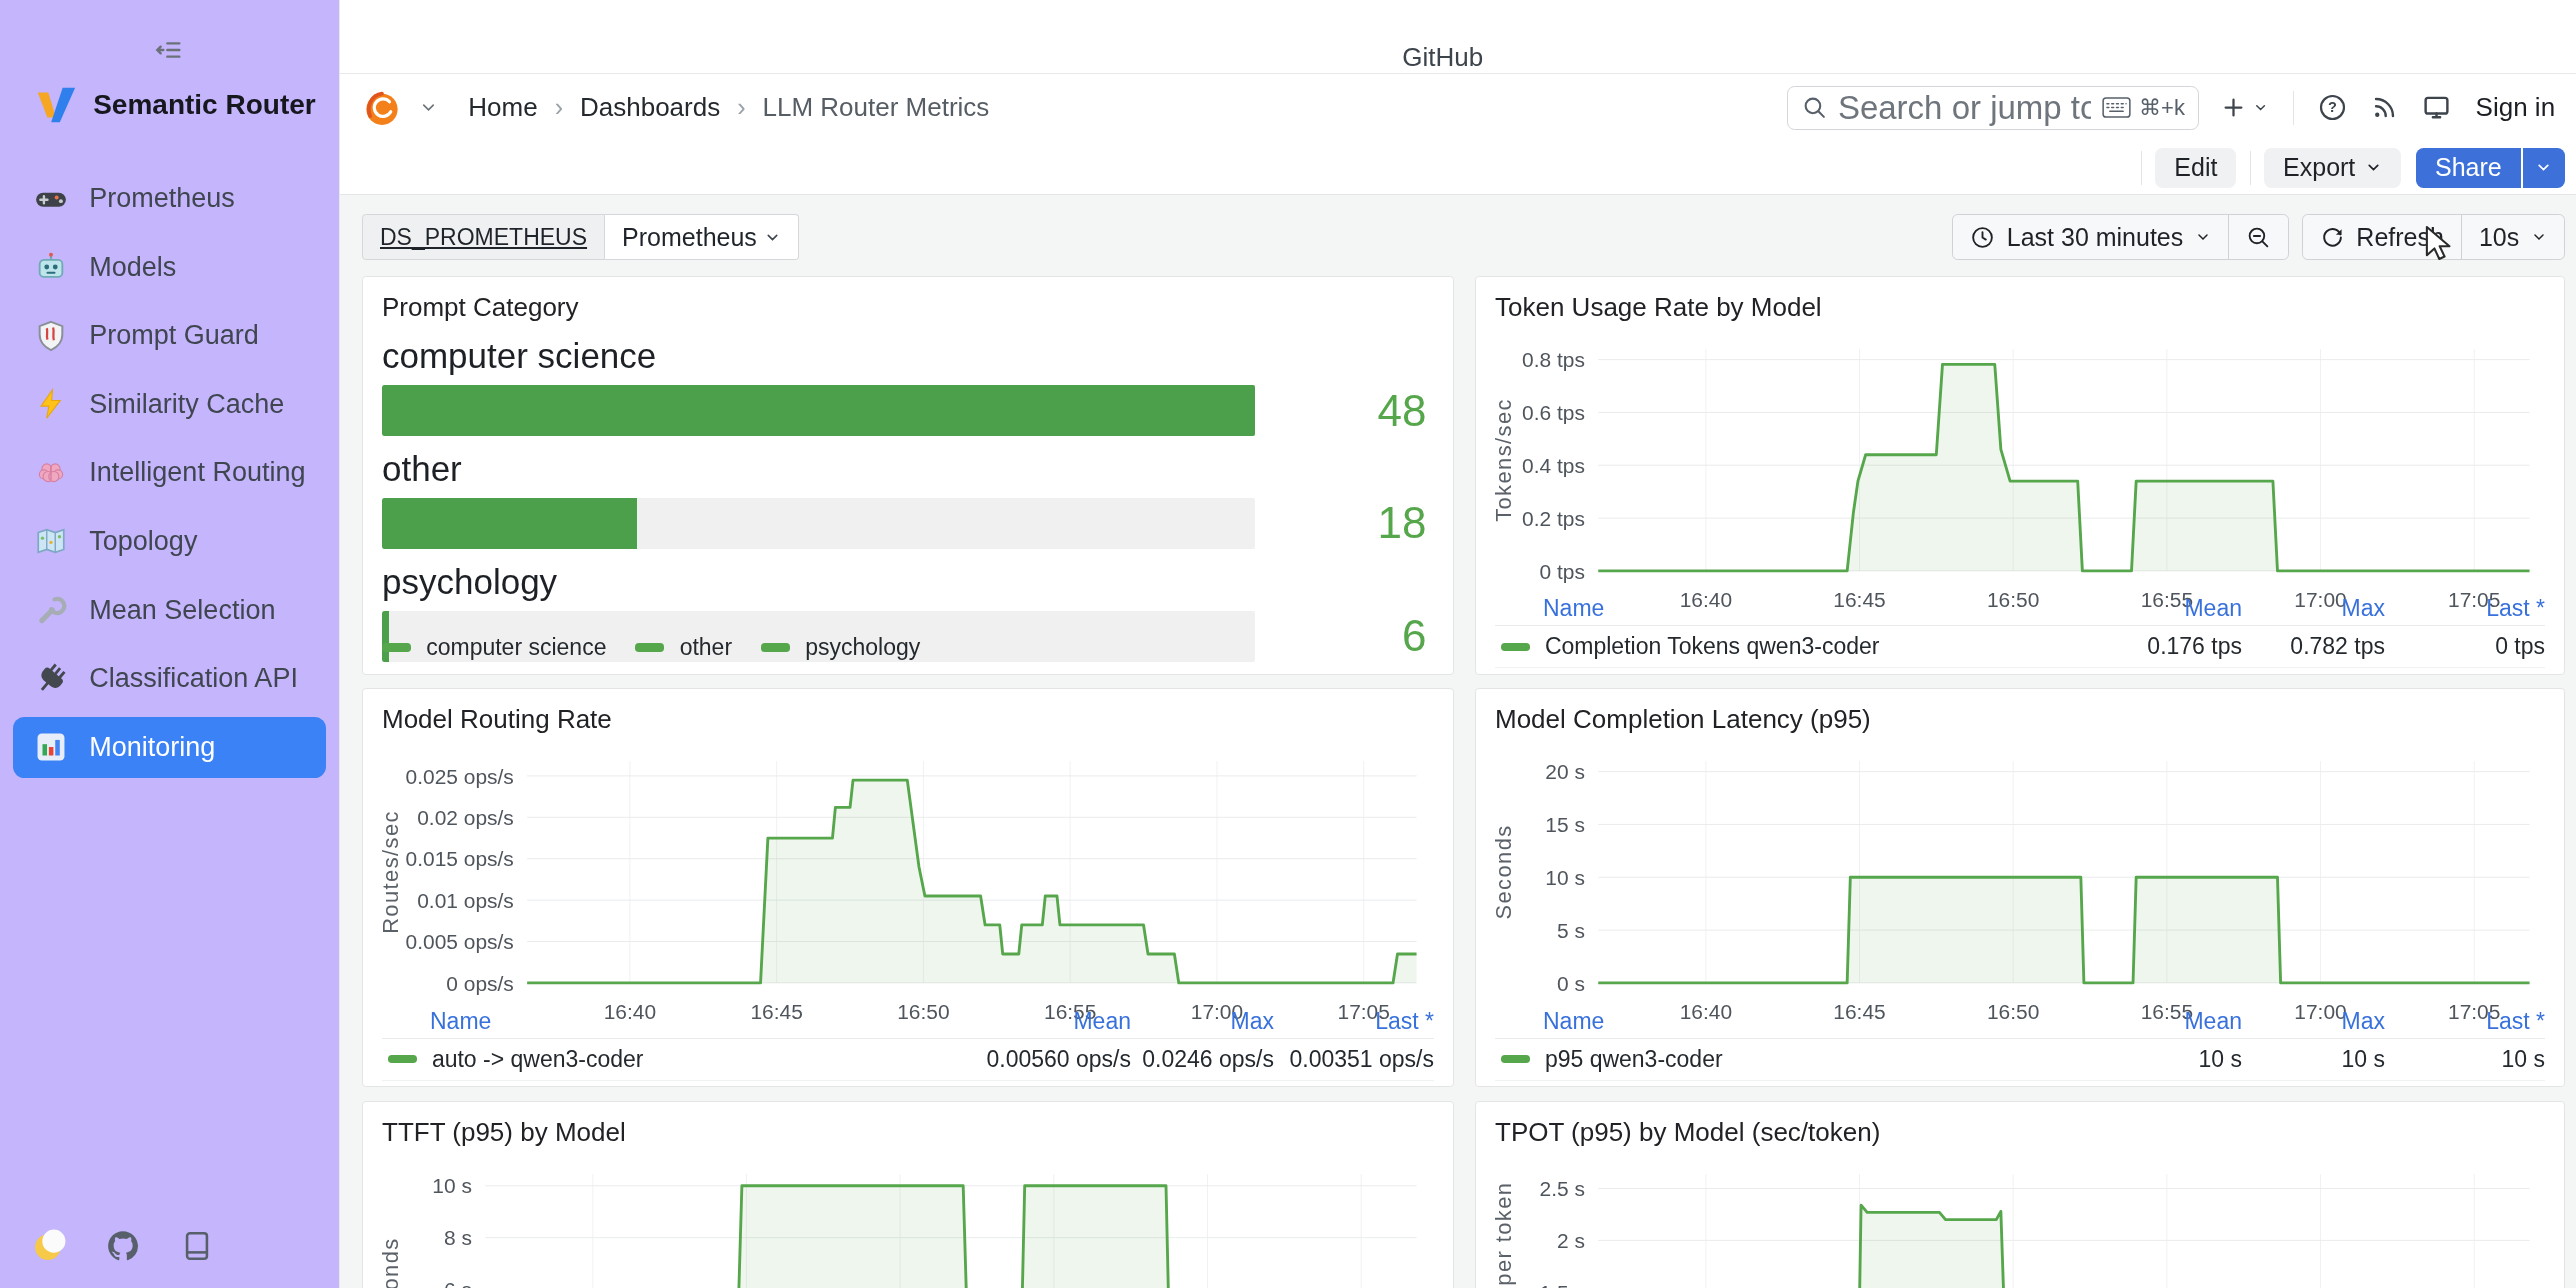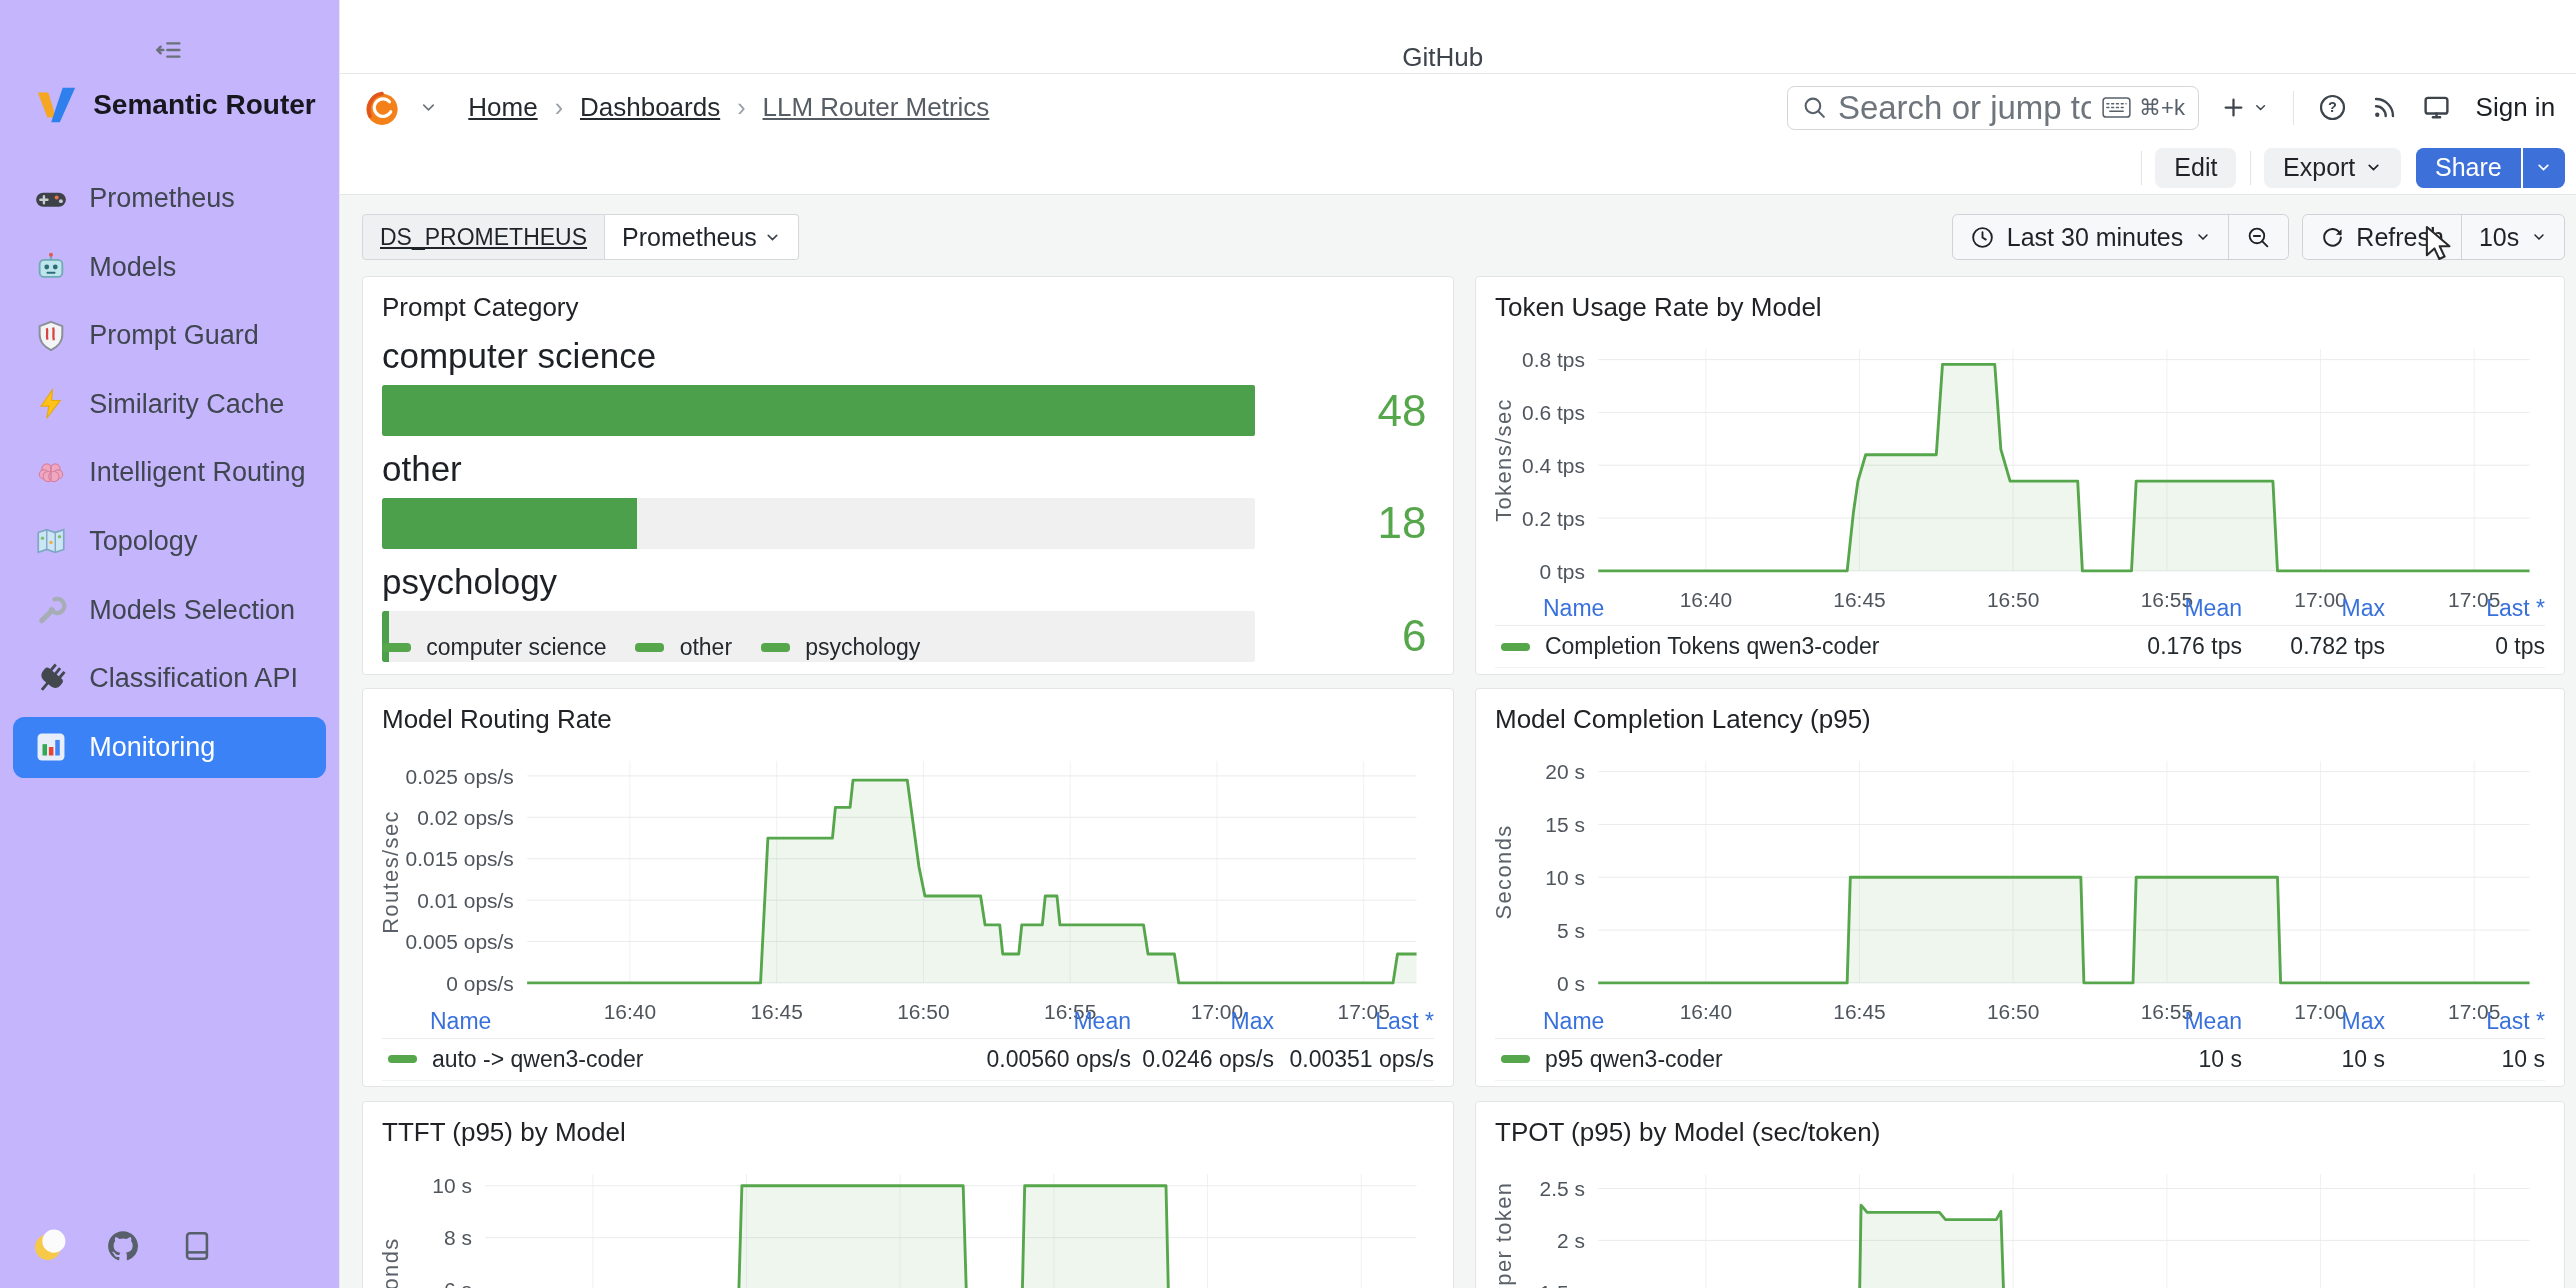--- a/index.html
+++ b/index.html
@@ -17,21 +17,21 @@
   .nav-item svg { flex:0 0 auto; }
   .side-foot { position:absolute; bottom:25px; left:32px; display:flex; align-items:center; gap:40px; }
   .side-foot svg { cursor:pointer; }
 
   
   .topbar { position:absolute; left:340px; right:0; top:0; height:74px; background:#FFFFFF; border-bottom:1px solid #E7E8EA; display:flex; align-items:center; justify-content:flex-end; gap:55px; padding-right:30.5px; z-index:10;flex-direction:column; }
   .toplink { font-size:26px; color:#3D444C; cursor:pointer; }
 
   .gnav { position:absolute; left:340px; right:0; top:74px; height:67px; background:#FFFFFF; display:flex; align-items:center; padding:0 11.4px 0 22px; z-index:10; }
   .crumbs { display:flex; align-items:center; gap:17px; flex:1; }
-  .crumb { font-size:26px; color:#24292E; cursor:pointer; white-space:nowrap;text-decoration:underline; }
+  .crumb { font-size:26px; color:#24292E; cursor:pointer; white-space:nowrap; }
   .crumb.current { color:#565D64; }
   .crumb-sep { color:#9AA1A8; font-size:25px; }
   .searchbox { width:412px; height:44px; border:1px solid #D3D5D8; border-radius:7.6px; display:flex; align-items:center; padding:0 13.3px; gap:11.4px; background:#FFFFFF; cursor:text; }
   .searchbox .ph { flex:1; font-size:33px; color:#6E757C; white-space:nowrap; overflow:hidden; }
   .kbd-hint { font-size:22px; color:#57606A; display:flex; align-items:center; gap:7.6px; }
   .icon-btn { display:flex; align-items:center; gap:5.7px; padding:0 11.4px; cursor:pointer; }
   .vdiv { width:1px; height:34px; background:#E2E4E6; margin:0 13.3px; }
   .signin { font-size:26px; font-weight:500; color:#1B1F24; margin-left:13.3px; margin-right:9.5px; cursor:pointer; }
 
   .actionbar { position:absolute; left:340px; right:0; top:141px; height:54px; background:#FFFFFF; border-bottom:1px solid #E4E5E7; display:flex; align-items:center; justify-content:flex-end; padding-right:11.4px; z-index:10; }
@@ -154,21 +154,21 @@
           <circle cx="12" cy="13" r="1.2" fill="#E8B13C"></circle>
           <circle cx="18" cy="9" r="1.2" fill="#7BBF6A"></circle>
         </svg>
       <span>Topology</span>
     </div>
     <div class="nav-item">
       <svg width="34" height="34" viewBox="0 0 24 24">
           <path d="M14.5 4.5 A5 5 0 1 1 12 11.5" stroke="#A7ADB4" stroke-width="3" fill="none" stroke-linecap="round"></path>
           <line x1="13" y1="12" x2="5.5" y2="19.5" stroke="#A7ADB4" stroke-width="3.6" stroke-linecap="round"></line>
         </svg>
-      <span>Models Selection</span>
+      <span>Mean Selection</span>
     </div>
     <div class="nav-item">
       <svg width="34" height="34" viewBox="0 0 24 24">
           <path d="M9 2v5h2V2h2v5h2V2h2v5h.5A2.5 2.5 0 0 1 20 9.5v2A4.5 4.5 0 0 1 15.5 16H13v6h-2v-6H8.5A4.5 4.5 0 0 1 4 11.5v-2A2.5 2.5 0 0 1 6.5 7H7V2Z" fill="#43484E" transform="rotate(40 12 12)"></path>
         </svg>
       <span>Classification API</span>
     </div>
     <div class="nav-item active">
       <svg width="34" height="34" viewBox="0 0 24 24">
           <rect x="2.5" y="2.5" width="19" height="19" rx="3" fill="#E7EEF9"></rect>

